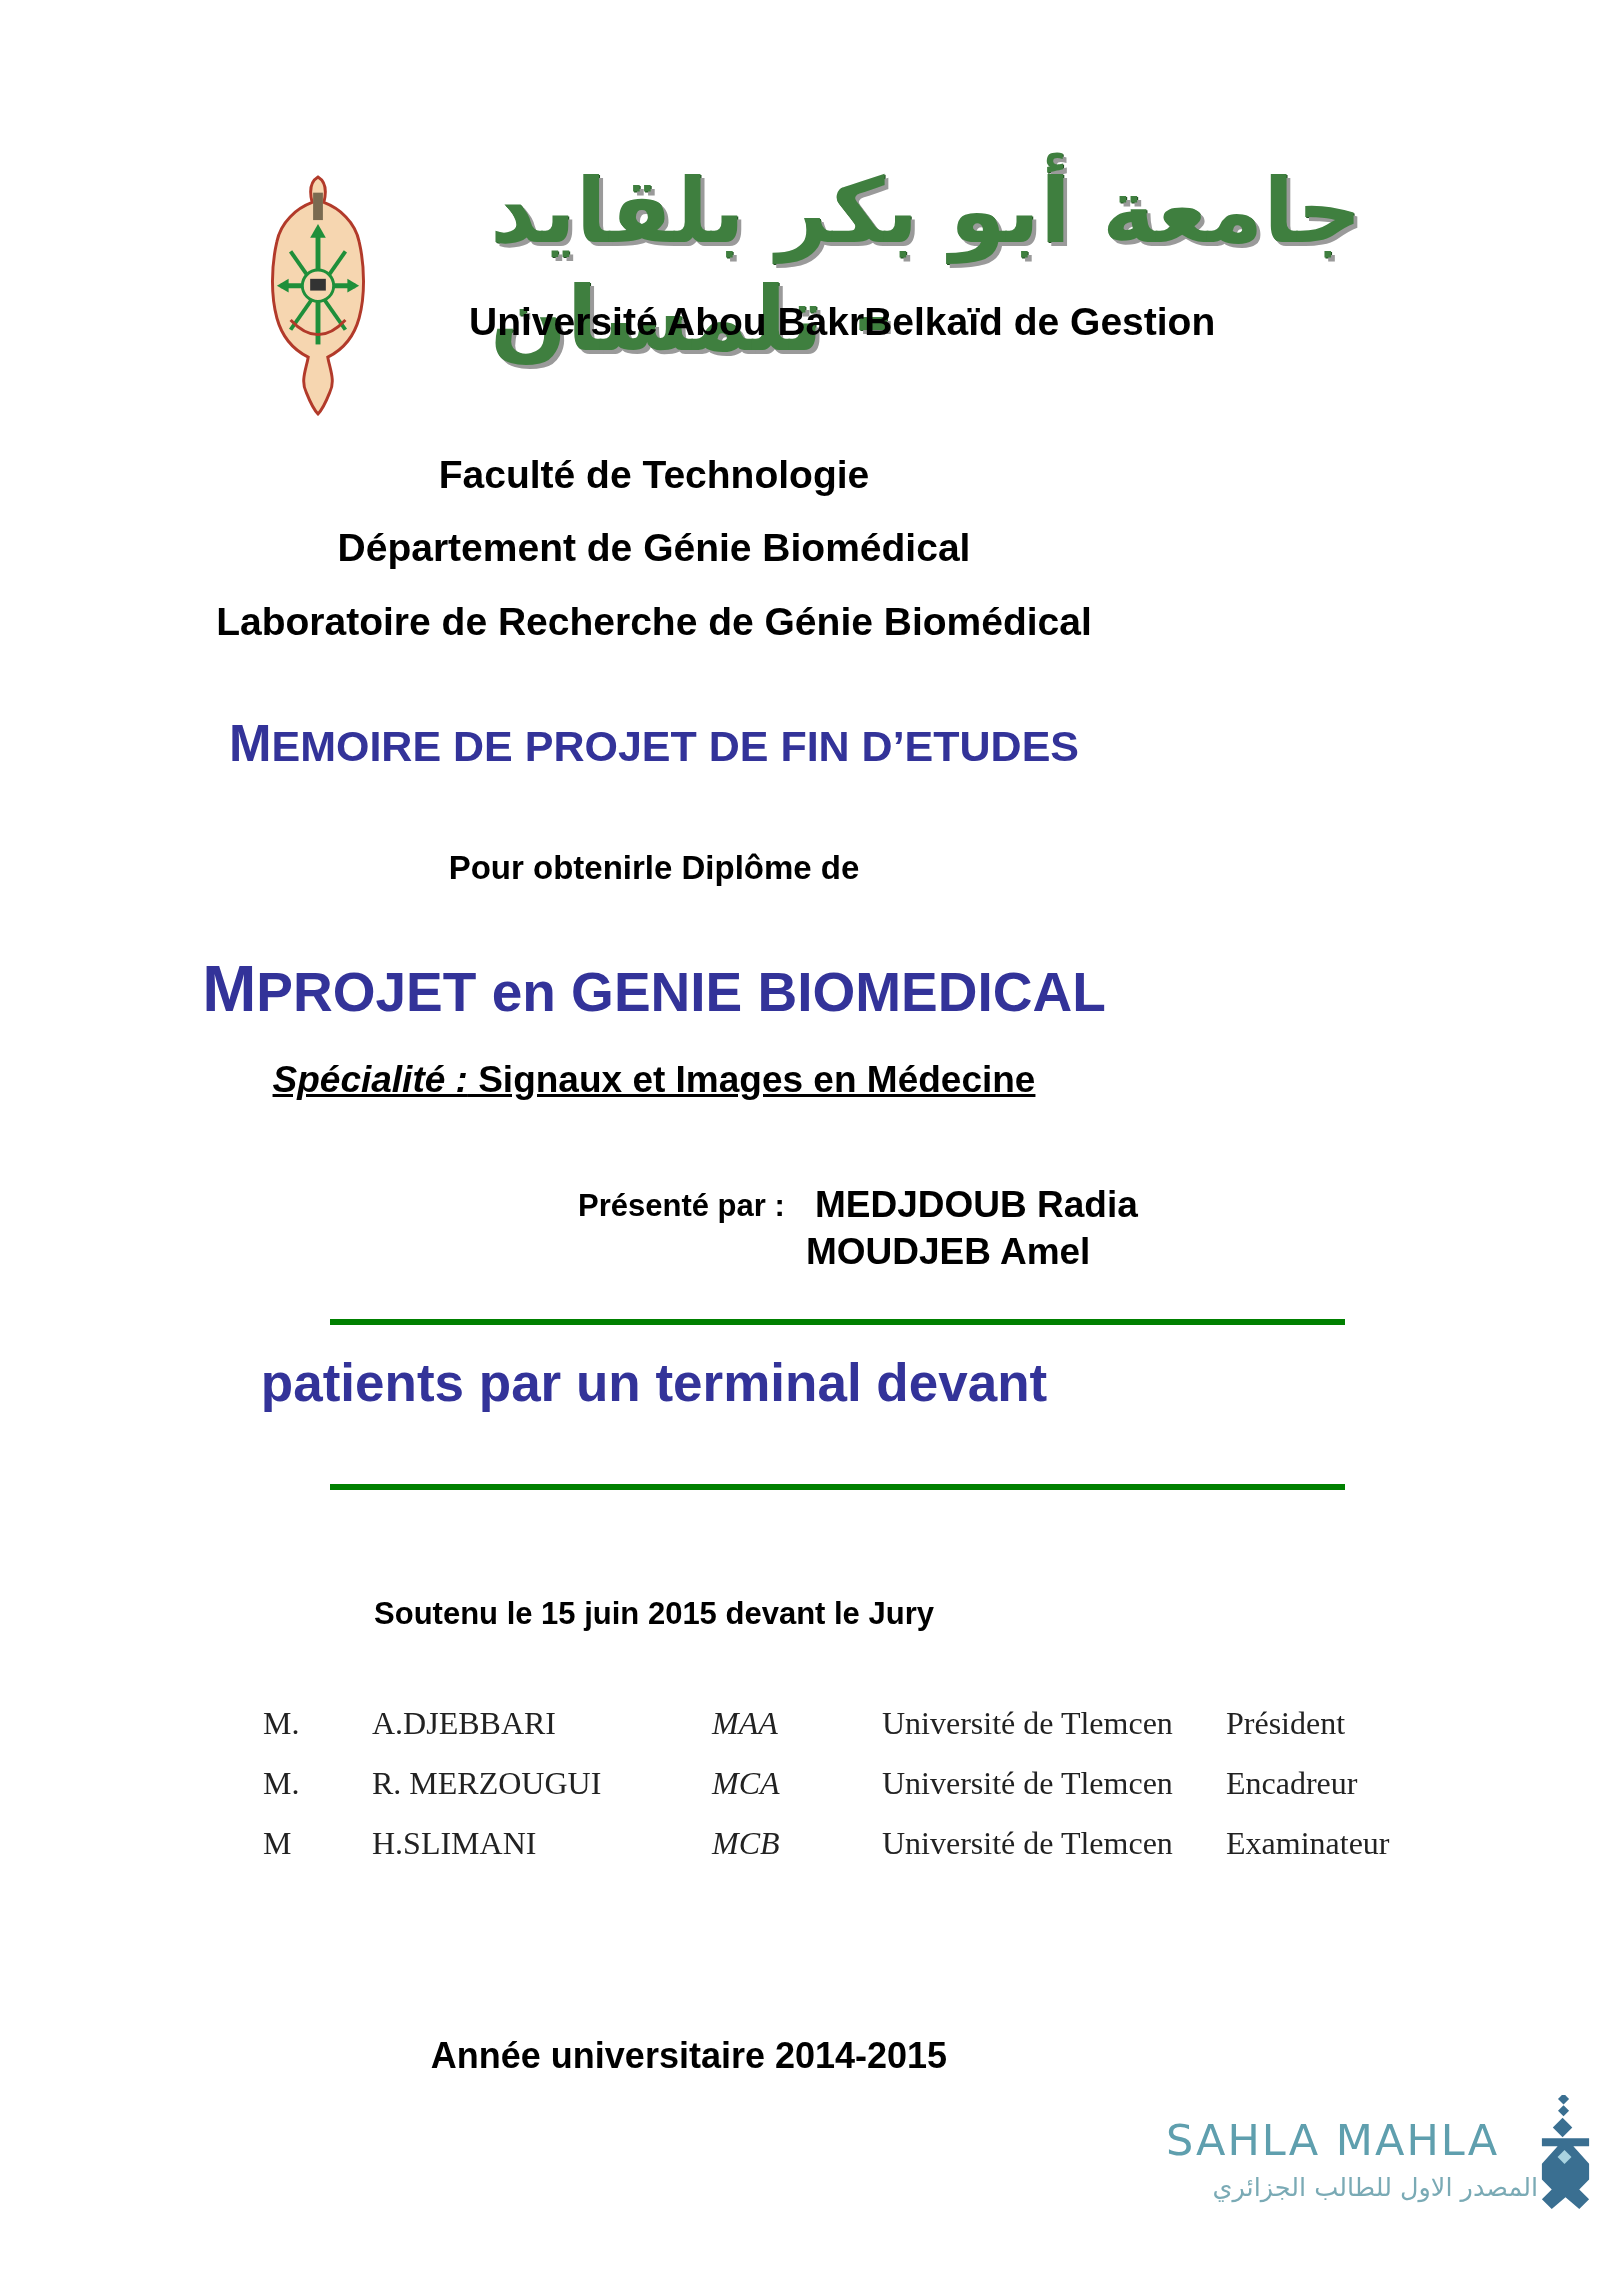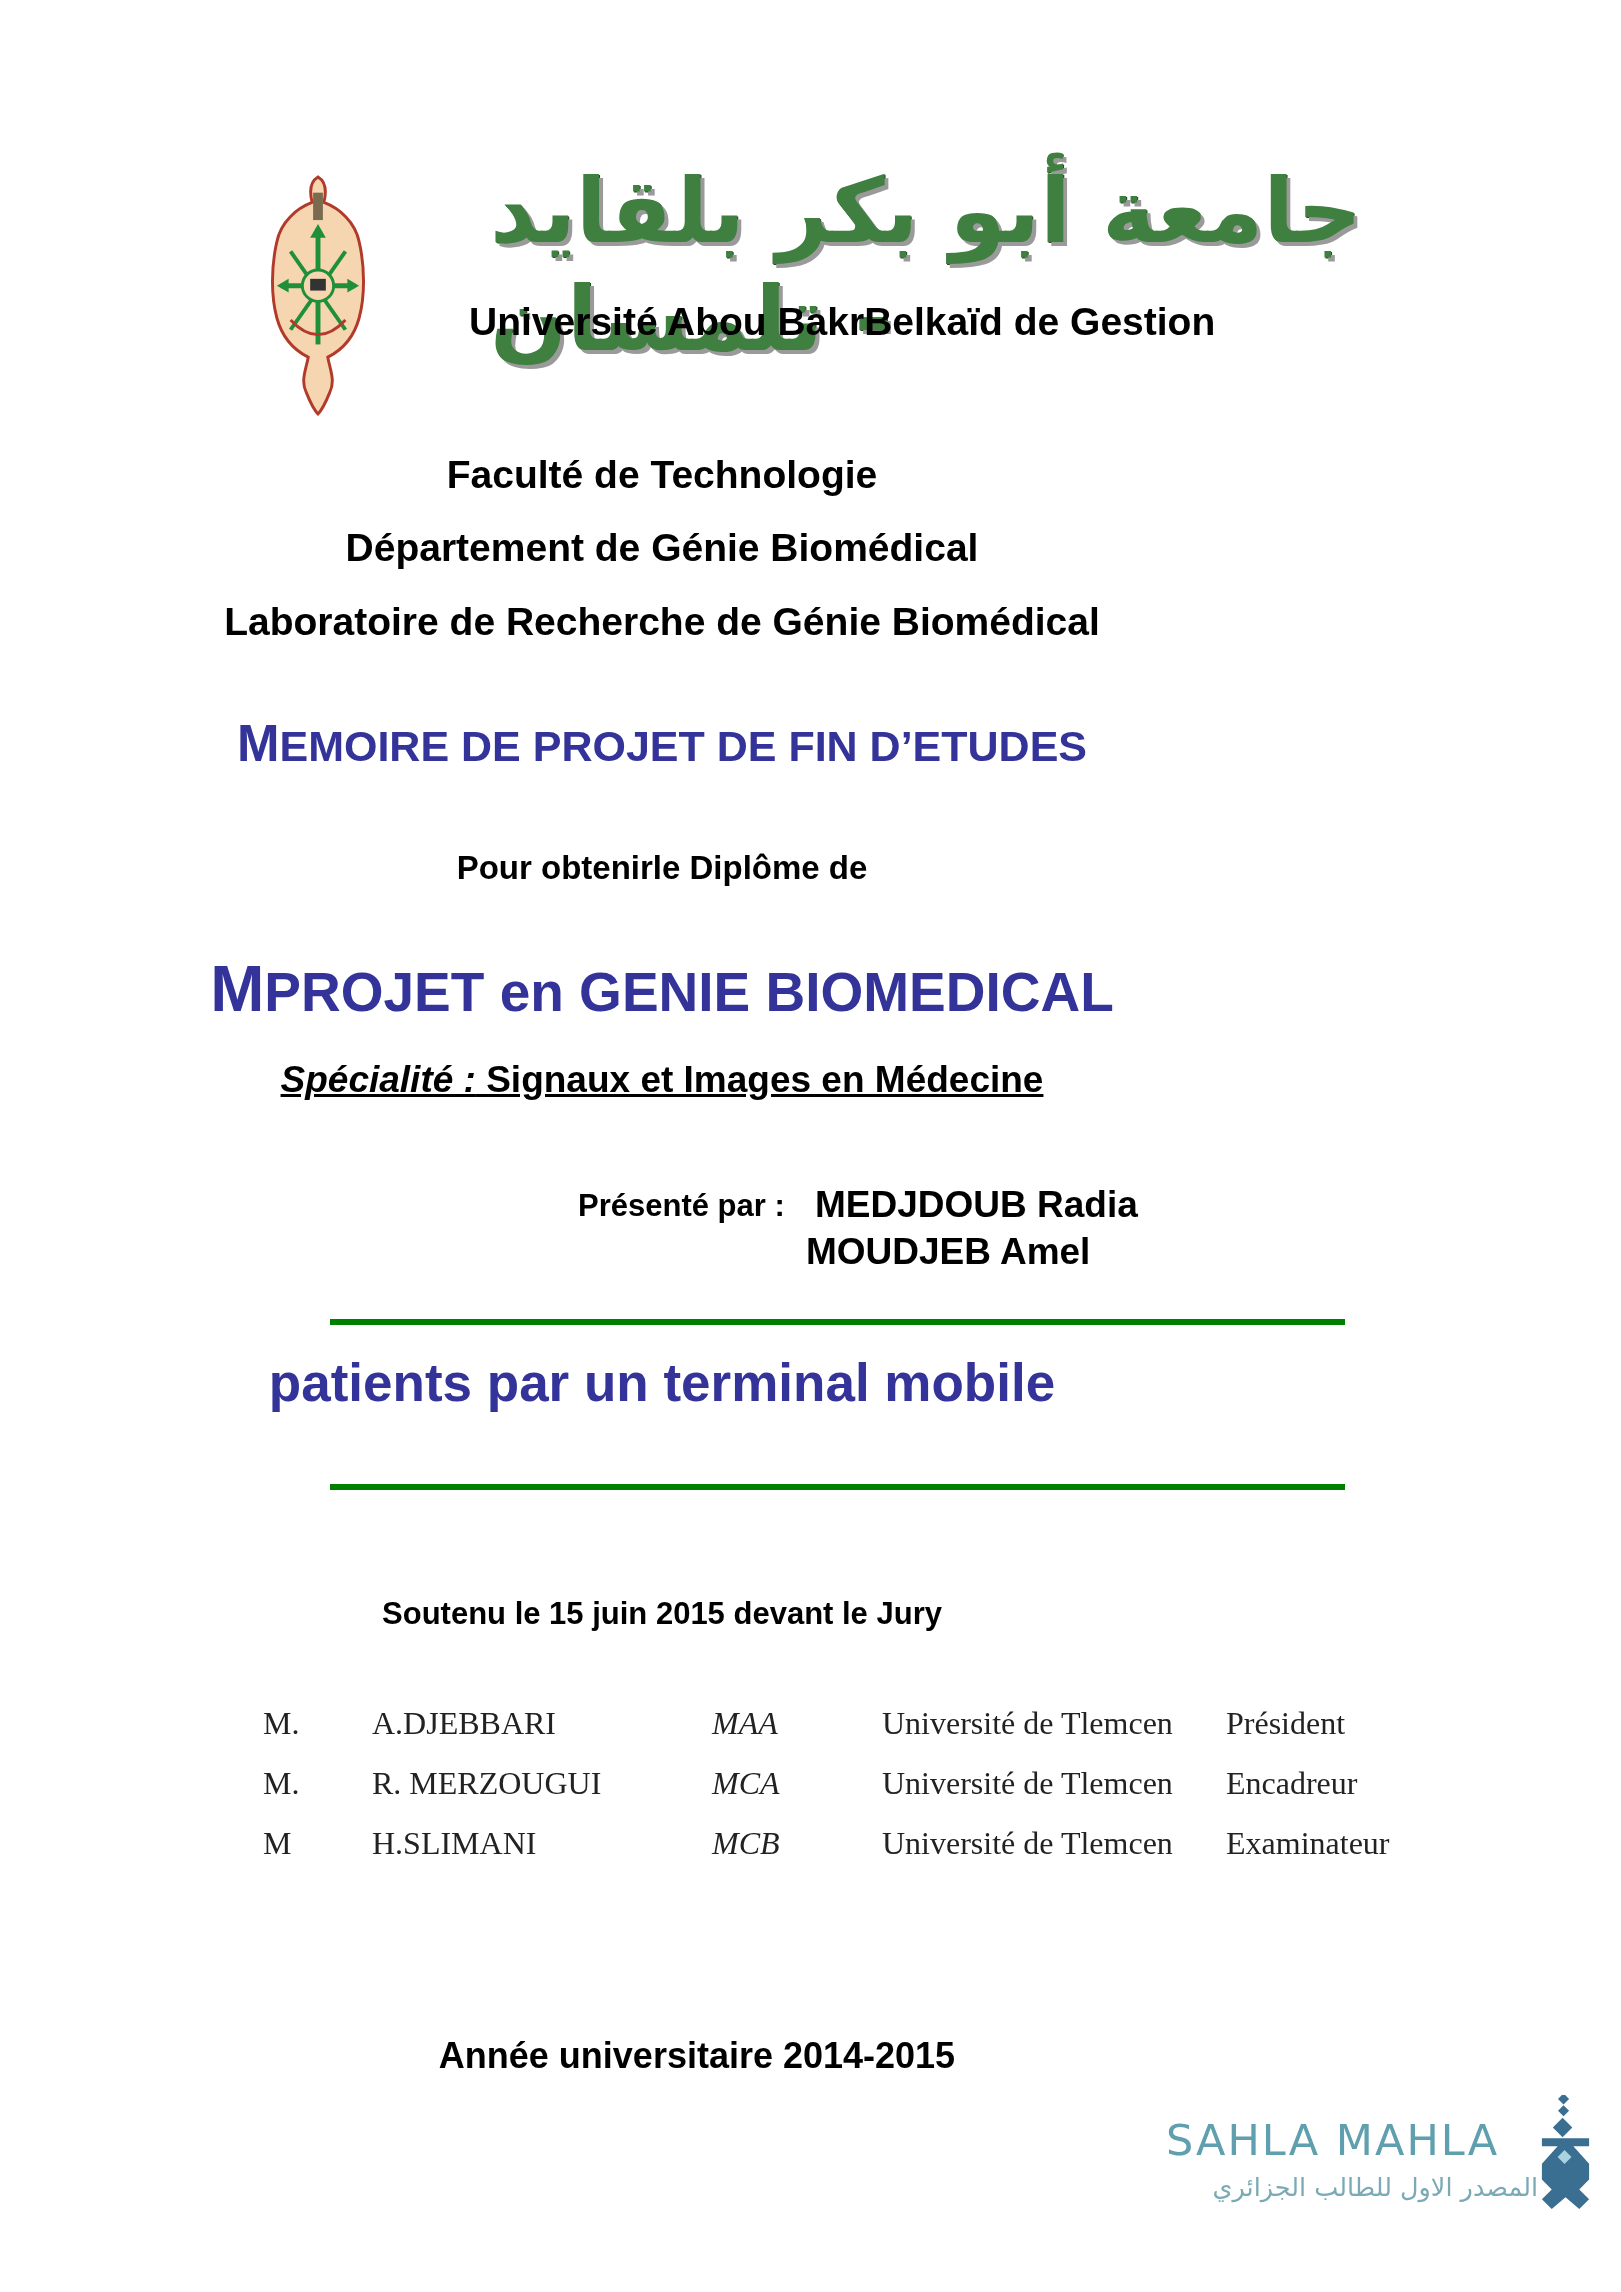--- a/index.html
+++ b/index.html
@@ -1,19 +1,19 @@
 <!DOCTYPE html>
 <html><head>
   <meta charset="utf-8">
   <style>
     html, body { margin: 0; padding: 0; background: #ffffff; }
     body { width: 1621px; height: 2293px; position: relative; overflow: hidden;
            font-family: "Liberation Sans", sans-serif; color: #000; }
     .abs { position: absolute; }
-    .center { left: 8px; width: 1308px; text-align: center; }
+    .center { left: 0; width: 1308px; text-align: center; }
     .bold { font-weight: bold; }
     .blue { color: #333399; }
 
     
     #logo { left: 271px; top: 173px; width: 94px; height: 243px; }
 
     
     #arabic-title { left: 490px; top: 157px; width: 902px; text-align: left;
       font-family: "DejaVu Sans", sans-serif; font-size: 90px; font-weight: bold;
       color: #3f7f3f; direction: rtl; line-height: 108px;
@@ -92,21 +92,21 @@
 <div class="abs center bold tt" style="top:1059px; font-size:37px;text-decoration:underline;">
   <span style="font-style:italic;">Spécialité :</span><span> Signaux et Images en Médecine</span>
 </div>
 
 <div class="abs bold tt" style="left:578px; top:1188px; font-size:31px;">Présenté par :</div>
 <div class="abs bold tt" style="left:815px; top:1184px; font-size:37px;">MEDJDOUB Radia</div>
 <div class="abs bold tt" style="left:806px; top:1231px; font-size:37px;">MOUDJEB Amel</div>
 
 <div class="rule" style="top:1319px;"></div>
 <div id="thesis-title" class="abs center bold blue" style="top:1351px;">
-  <div class="tt">patients par un terminal mobile</div>
+  <div class="tt">patients par un terminal devant</div>
 </div>
 <div class="rule" style="top:1484px;"></div>
 
 <div class="abs center bold tt" style="top:1596px; font-size:31px;">Soutenu le 15 juin 2015 devant le Jury</div>
 
 <div class="jury-row" style="top:1705px;">
   <span class="c-title">M.</span>
   <span class="c-name">A.DJEBBARI</span>
   <span class="c-grade">MAA</span>
   <span class="c-inst">Université de Tlemcen</span>

